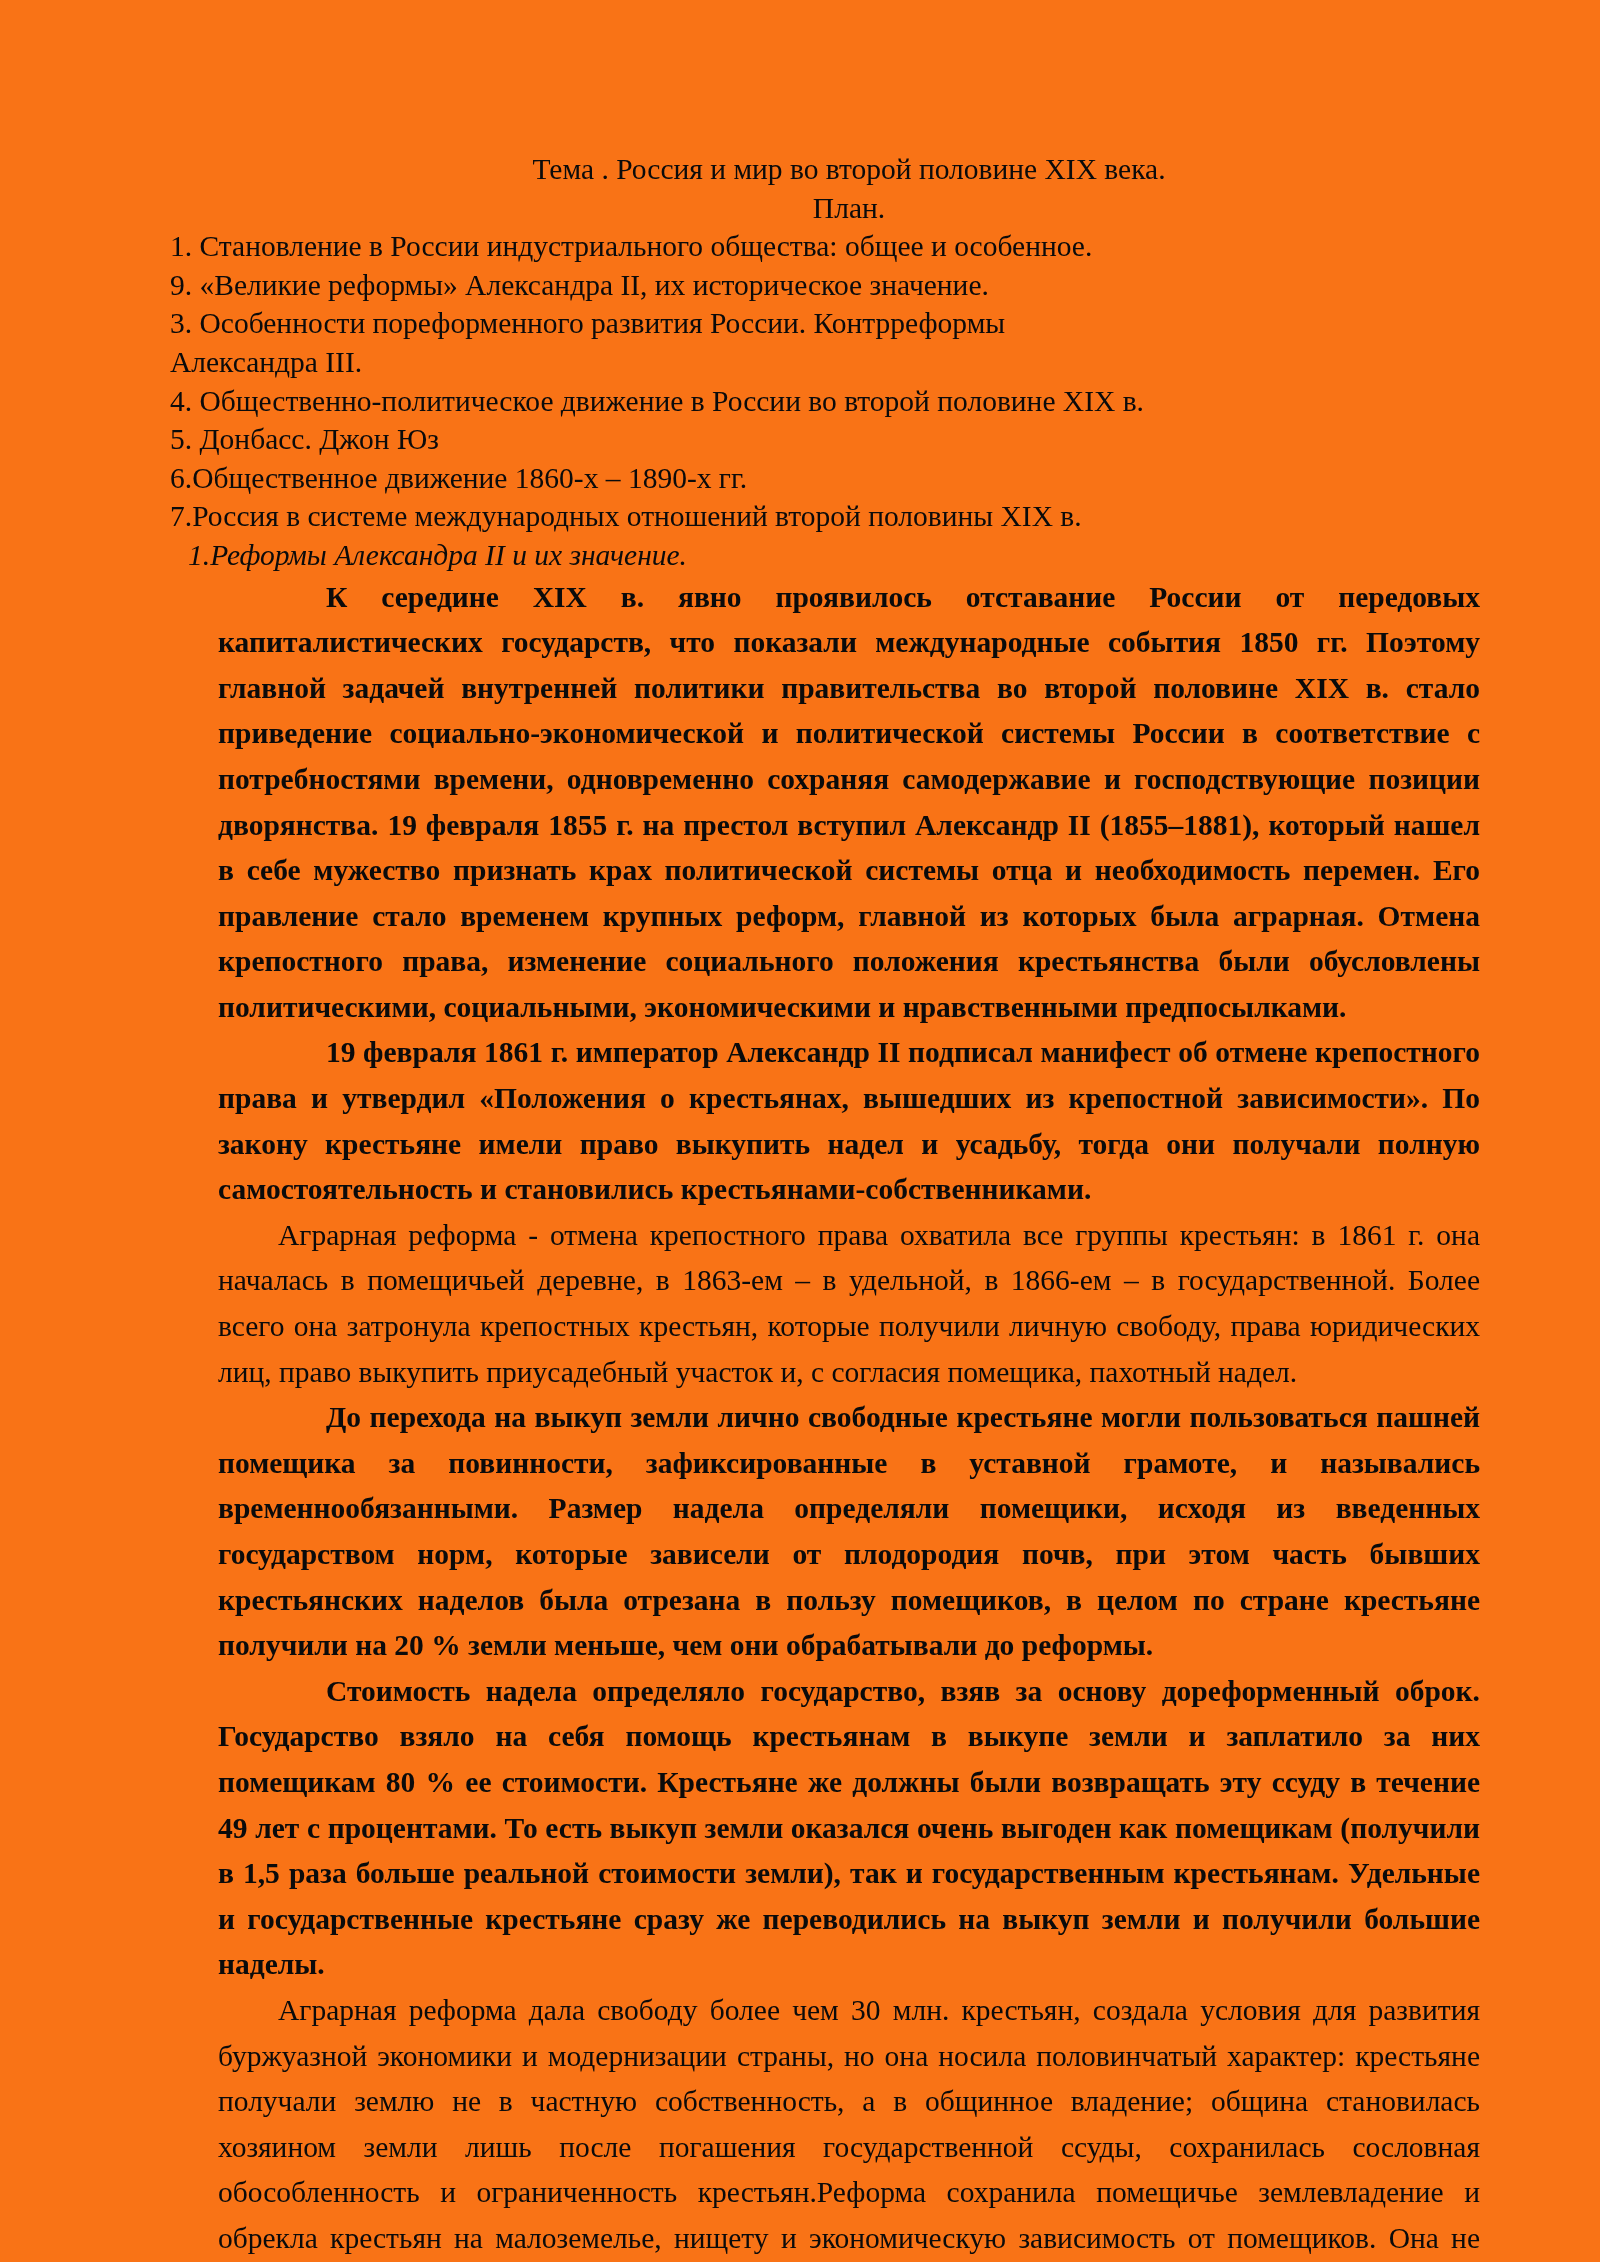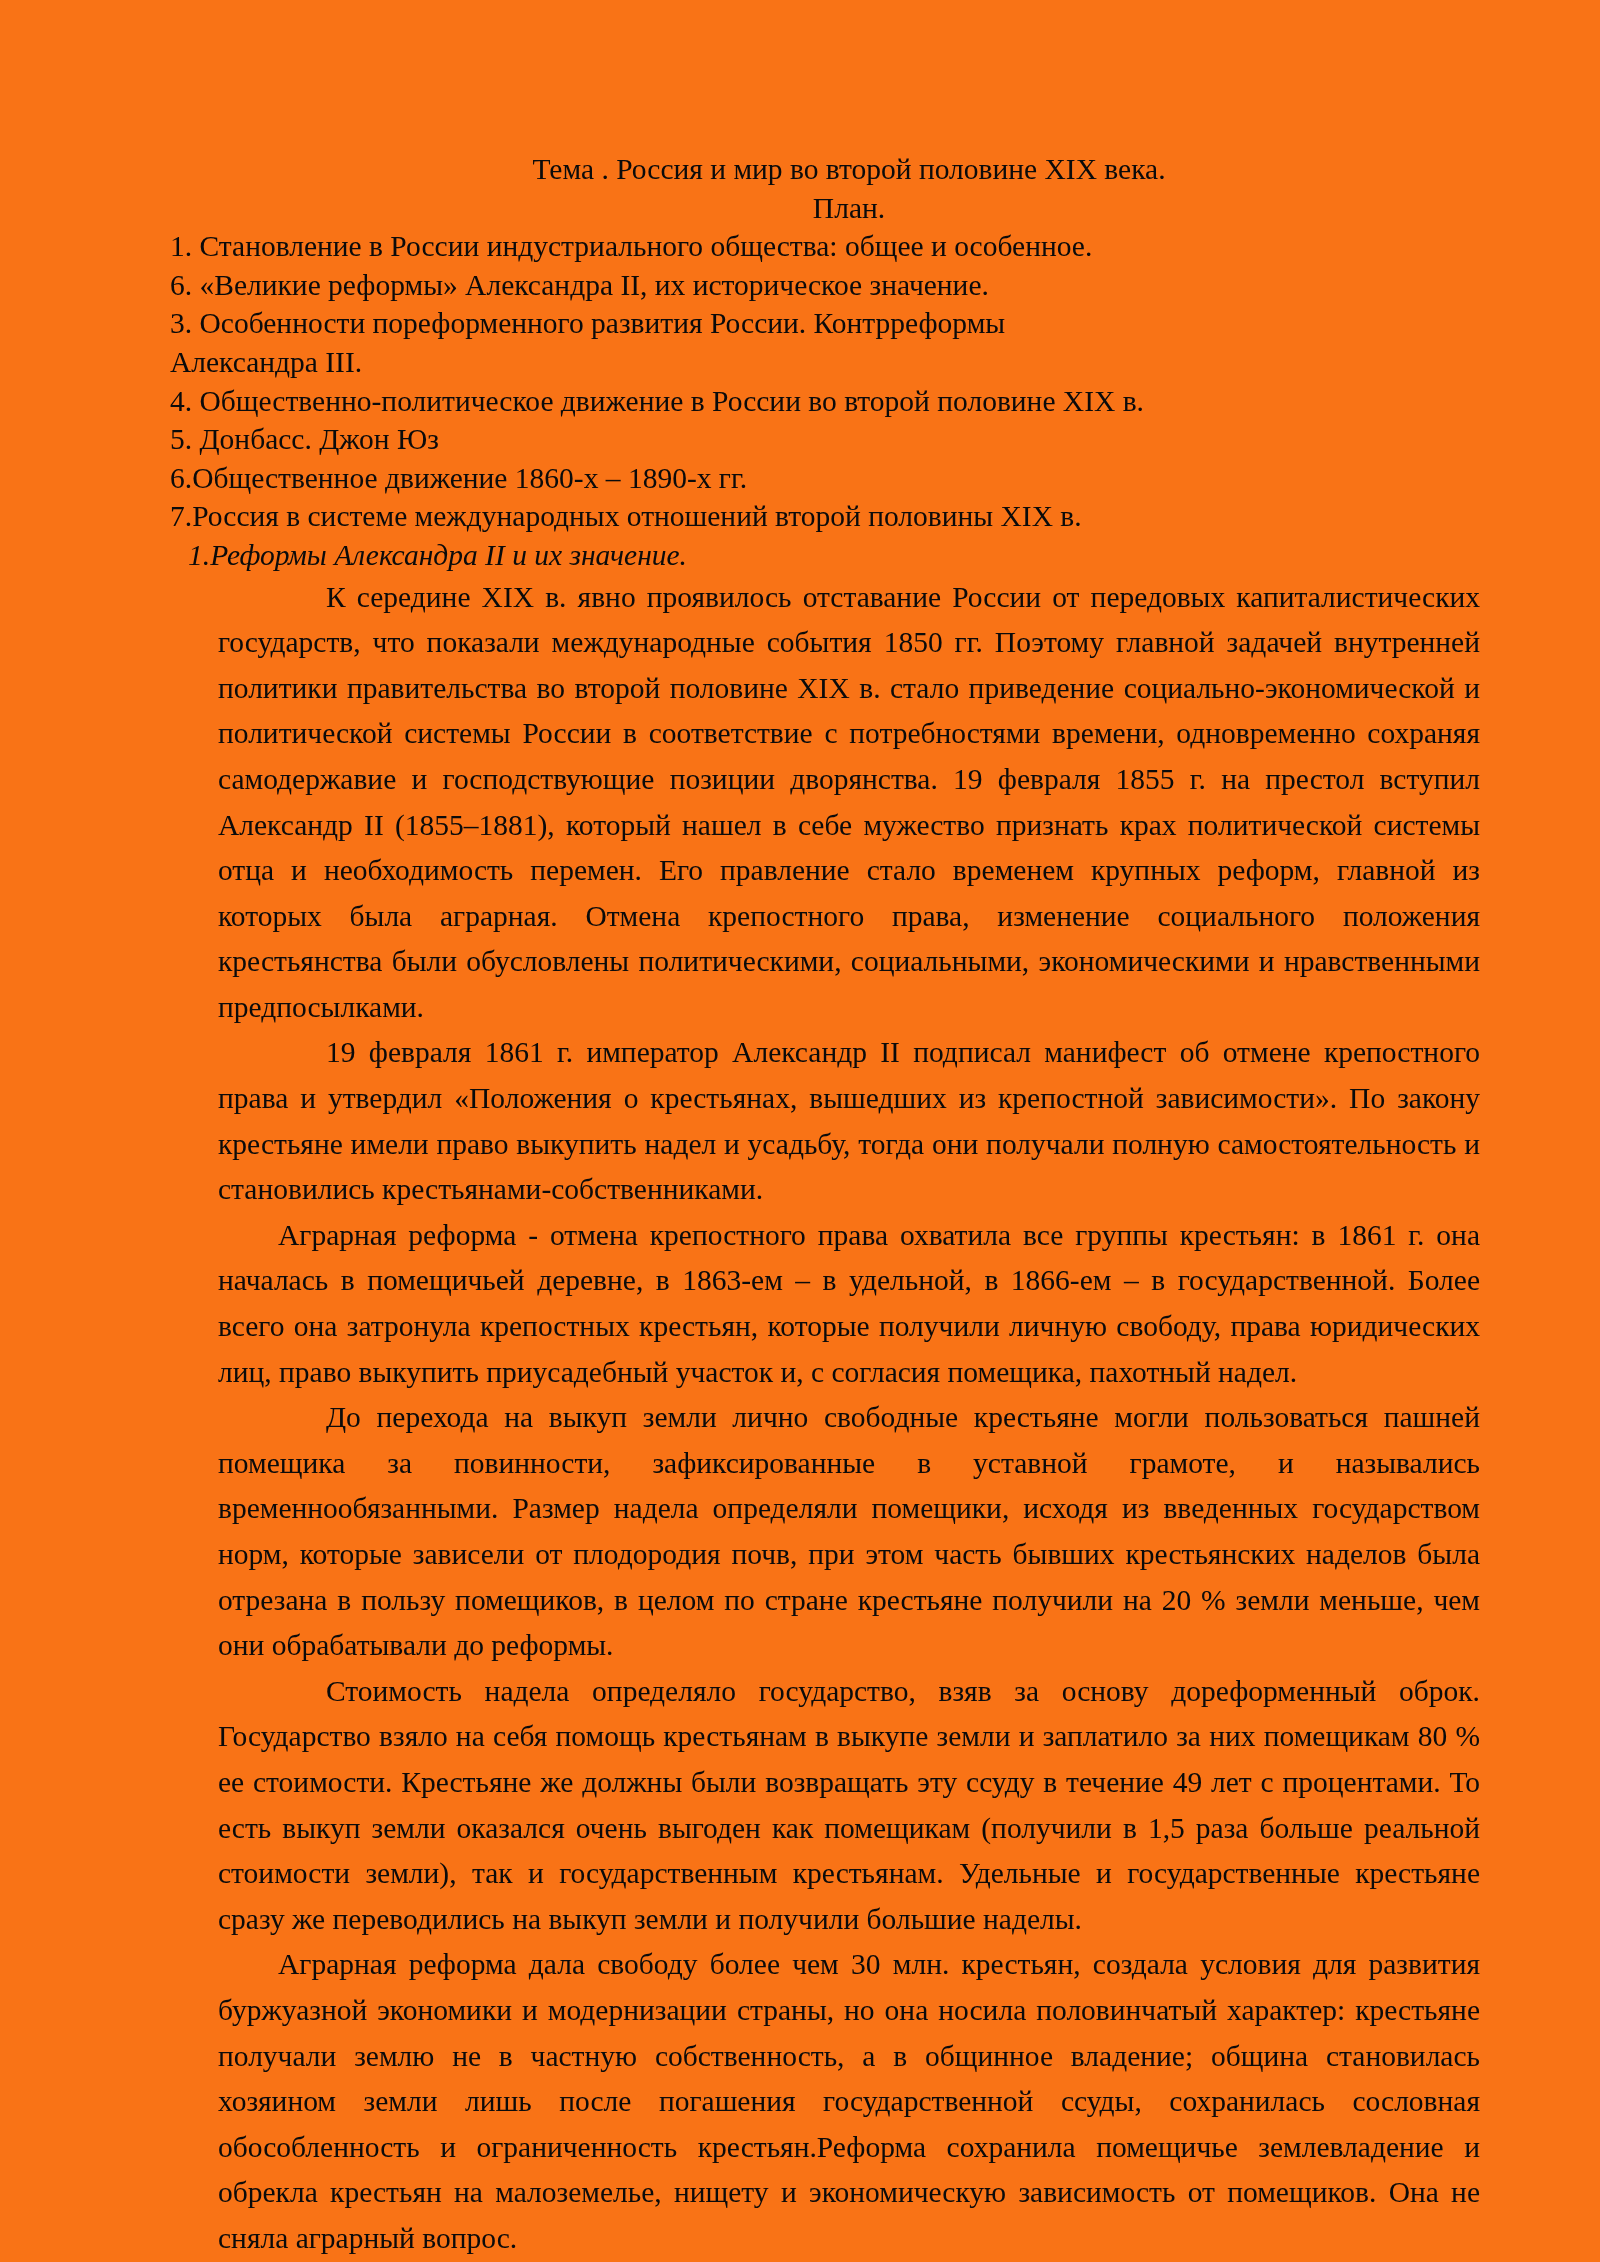--- a/index.html
+++ b/index.html
@@ -48,20 +48,21 @@
     margin: 0;
     font-size: 29.5px;
     line-height: 45.6px;
     text-align: justify;
     text-indent: 86px;
     text-justify: inter-word;
     hyphens: none;
   }
   p.body.indent-wide {
     text-indent: 108px;
+    font-weight: bold;
   }
   p.body.indent-small {
     text-indent: 60px;
   }
   .reform-head {
     margin: 0;
     font-size: 29.5px;
     line-height: 45.6px;
     text-indent: 86px;
     font-weight: bold;
@@ -71,21 +72,21 @@
 </head>
 <body>
 
 <div class="page">
   <div class="content">
 
     <div class="ln center">Тема . Россия и мир во второй половине XIX века.</div>
     <div class="ln center">План.</div>
 
     <div class="plan-line">1. Становление в России индустриального  общества: общее и особенное.</div>
-    <div class="plan-line">6. «Великие реформы»  Александра II, их историческое значение.</div>
+    <div class="plan-line">9. «Великие реформы»  Александра II, их историческое значение.</div>
     <div class="plan-line">3. Особенности пореформенного развития России. Контрреформы</div>
     <div class="plan-line">Александра III.</div>
     <div class="plan-line">4. Общественно-политическое движение в России во второй половине XIX в.</div>
     <div class="plan-line">5. Донбасс. Джон Юз</div>
     <div class="plan-line">6.Общественное движение 1860-х – 1890-х гг.</div>
     <div class="plan-line">7.Россия в системе международных отношений второй половины XIX в.</div>
     <div class="plan-line sub">1.Реформы Александра II и их значение.</div>
 
     <p class="body indent-wide">К середине XIX в. явно проявилось отставание России от передовых капиталистических государств, что показали международные события 1850 гг. Поэтому главной задачей внутренней политики правительства во второй половине XIX в. стало приведение социально-экономической и политической системы России в соответствие с потребностями времени, одновременно сохраняя самодержавие и господствующие позиции дворянства. 19 февраля 1855 г. на престол вступил Александр II (1855–1881), который нашел в себе мужество признать крах политической системы отца и необходимость перемен. Его правление стало временем крупных реформ, главной из которых была аграрная. Отмена крепостного права, изменение социального положения крестьянства были обусловлены политическими, социальными, экономическими и нравственными предпосылками.</p>
     <p class="body indent-wide">19 февраля 1861 г. император Александр II подписал манифест об  отмене крепостного права и утвердил «Положения о крестьянах, вышедших из крепостной зависимости». По закону крестьяне имели право выкупить надел и усадьбу, тогда они получали полную самостоятельность и становились крестьянами-собственниками.</p>

